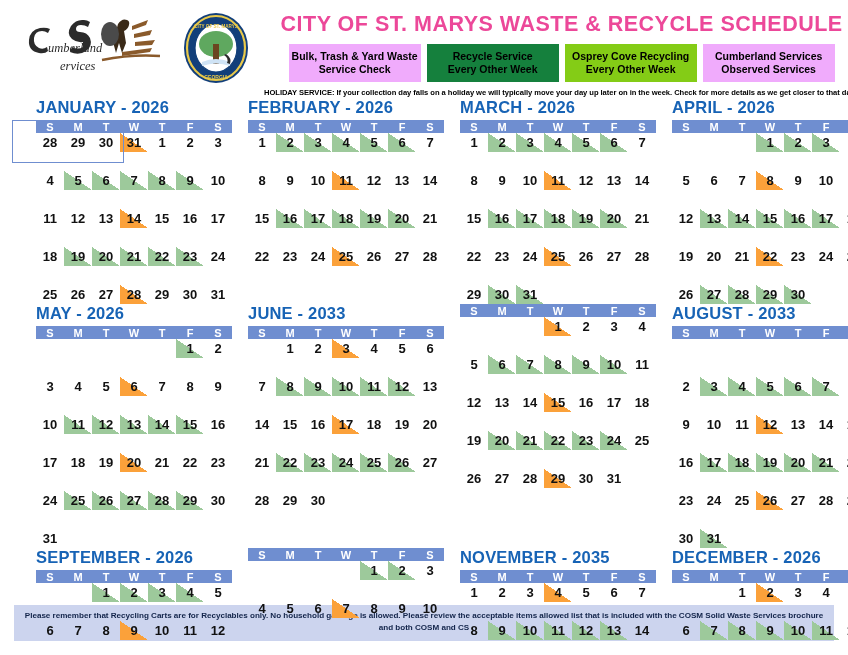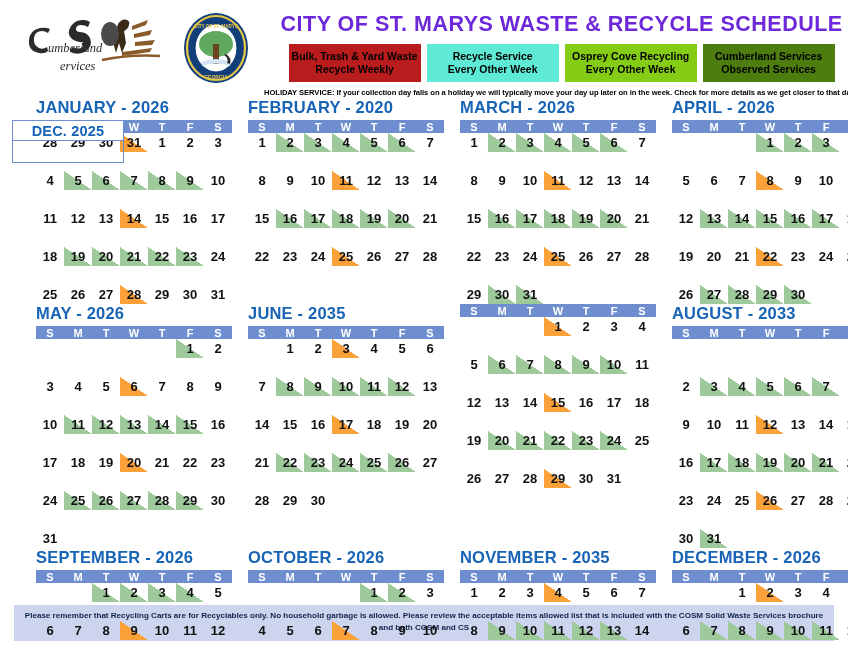--- a/index.html
+++ b/index.html
@@ -34,21 +34,21 @@
   }
 
   #header-right {
     flex:1 1 auto;
     display:flex; flex-direction:column;
     align-items:center;
     margin-left:14px;
     padding-top:6px;
   }
   #main-title {
-    color:#6d28d9;
+    color:#ec4899;
     font-weight:bold;
     font-size:21.5px;
     letter-spacing:0.5px;
     font-stretch:condensed;
     white-space:nowrap;
     text-align:right;
     transform:scaleX(1.0);
   }
   #legend {
     display:flex;
@@ -223,33 +223,33 @@
       <path d="M44 42 q6 4 4 10 l-3 -1 q2 -5 -3 -8 z" fill="#2b2b2b"></path>
       <text x="34" y="16" text-anchor="middle" font-family="Liberation Sans, sans-serif" font-size="4.6" font-weight="bold" fill="#e9c94a">CITY OF ST. MARYS</text>
       <text x="34" y="67" text-anchor="middle" font-family="Liberation Sans, sans-serif" font-size="5" font-weight="bold" fill="#e9c94a">GEORGIA</text>
     </svg>
   </div>
 
   <div id="header-right">
     <div id="main-title">CITY OF ST. MARYS WASTE &amp; RECYCLE SCHEDULE</div>
 
     <div id="legend">
-      <div class="legend-box" style="background:#b91c1c">
+      <div class="legend-box" style="background:#f0abfc">
         <span>Bulk, Trash &amp; Yard Waste</span>
-        <span>Recycle Weekly</span>
+        <span>Service Check</span>
       </div>
-      <div class="legend-box" style="background:#5eead4">
+      <div class="legend-box" style="background:#15803d">
         <span>Recycle Service</span>
         <span>Every Other Week</span>
       </div>
       <div class="legend-box" style="background:#84cc16">
         <span>Osprey Cove Recycling</span>
         <span>Every Other Week</span>
       </div>
-      <div class="legend-box" style="background:#4d7c0f">
+      <div class="legend-box" style="background:#f0abfc">
         <span>Cumberland Services</span>
         <span>Observed Services</span>
       </div>
     </div>
 
     <div id="holiday-note">HOLIDAY SERVICE: If your collection day falls on a holiday we will typically move your day up later on in the week. Check for more details as we get closer to that date.</div>
   </div>
 </div>
 
 <div id="cal-grid">
@@ -320,25 +320,24 @@
             <td class="plain"><span class="num">25</span></td>
             <td class="bulk"><span class="num">26</span></td>
             <td class="bulk"><span class="num">27</span></td>
             <td class="bulk osprey"><span class="num">28</span></td>
             <td class="bulk"><span class="num">29</span></td>
             <td class="bulk"><span class="num">30</span></td>
             <td class="plain"><span class="num">31</span></td>
           </tr>
         </tbody>
       </table>
-      <div class="inset-label" style="left: 12px; top: 22px; width: 112px; height: 21px;">DEC. 2025</div>
       <div class="inset-frame" style="left: 12px; top: 22px; width: 112px; height: 43px;"></div>
     </div>
     <div class="month month-wrap">
-      <div class="month-title">FEBRUARY - 2020</div>
+      <div class="month-title">FEBRUARY - 2026</div>
       <table class="cal">
         <thead>
           <tr>
             <th>S</th>
             <th>M</th>
             <th>T</th>
             <th>W</th>
             <th>T</th>
             <th>F</th>
             <th>S</th>
@@ -624,21 +623,21 @@
             <td class="plain"><span class="num"></span></td>
             <td class="plain"><span class="num"></span></td>
             <td class="plain"><span class="num"></span></td>
             <td class="plain"><span class="num"></span></td>
             <td class="plain"><span class="num"></span></td>
           </tr>
         </tbody>
       </table>
     </div>
     <div class="month month-wrap">
-      <div class="month-title">JUNE - 2035</div>
+      <div class="month-title">JUNE - 2033</div>
       <table class="cal">
         <thead>
           <tr>
             <th>S</th>
             <th>M</th>
             <th>T</th>
             <th>W</th>
             <th>T</th>
             <th>F</th>
             <th>S</th>
@@ -902,21 +901,20 @@
             <td class="bulk"><span class="num">11</span></td>
             <td class="plain"><span class="num">12</span></td>
           </tr>
           <tr>
             <td class="rowgap" colspan="7"></td>
           </tr>
         </tbody>
       </table>
     </div>
     <div class="month month-wrap">
-      <div class="month-title">OCTOBER - 2026</div>
       <table class="cal">
         <thead>
           <tr>
             <th>S</th>
             <th>M</th>
             <th>T</th>
             <th>W</th>
             <th>T</th>
             <th>F</th>
             <th>S</th>

